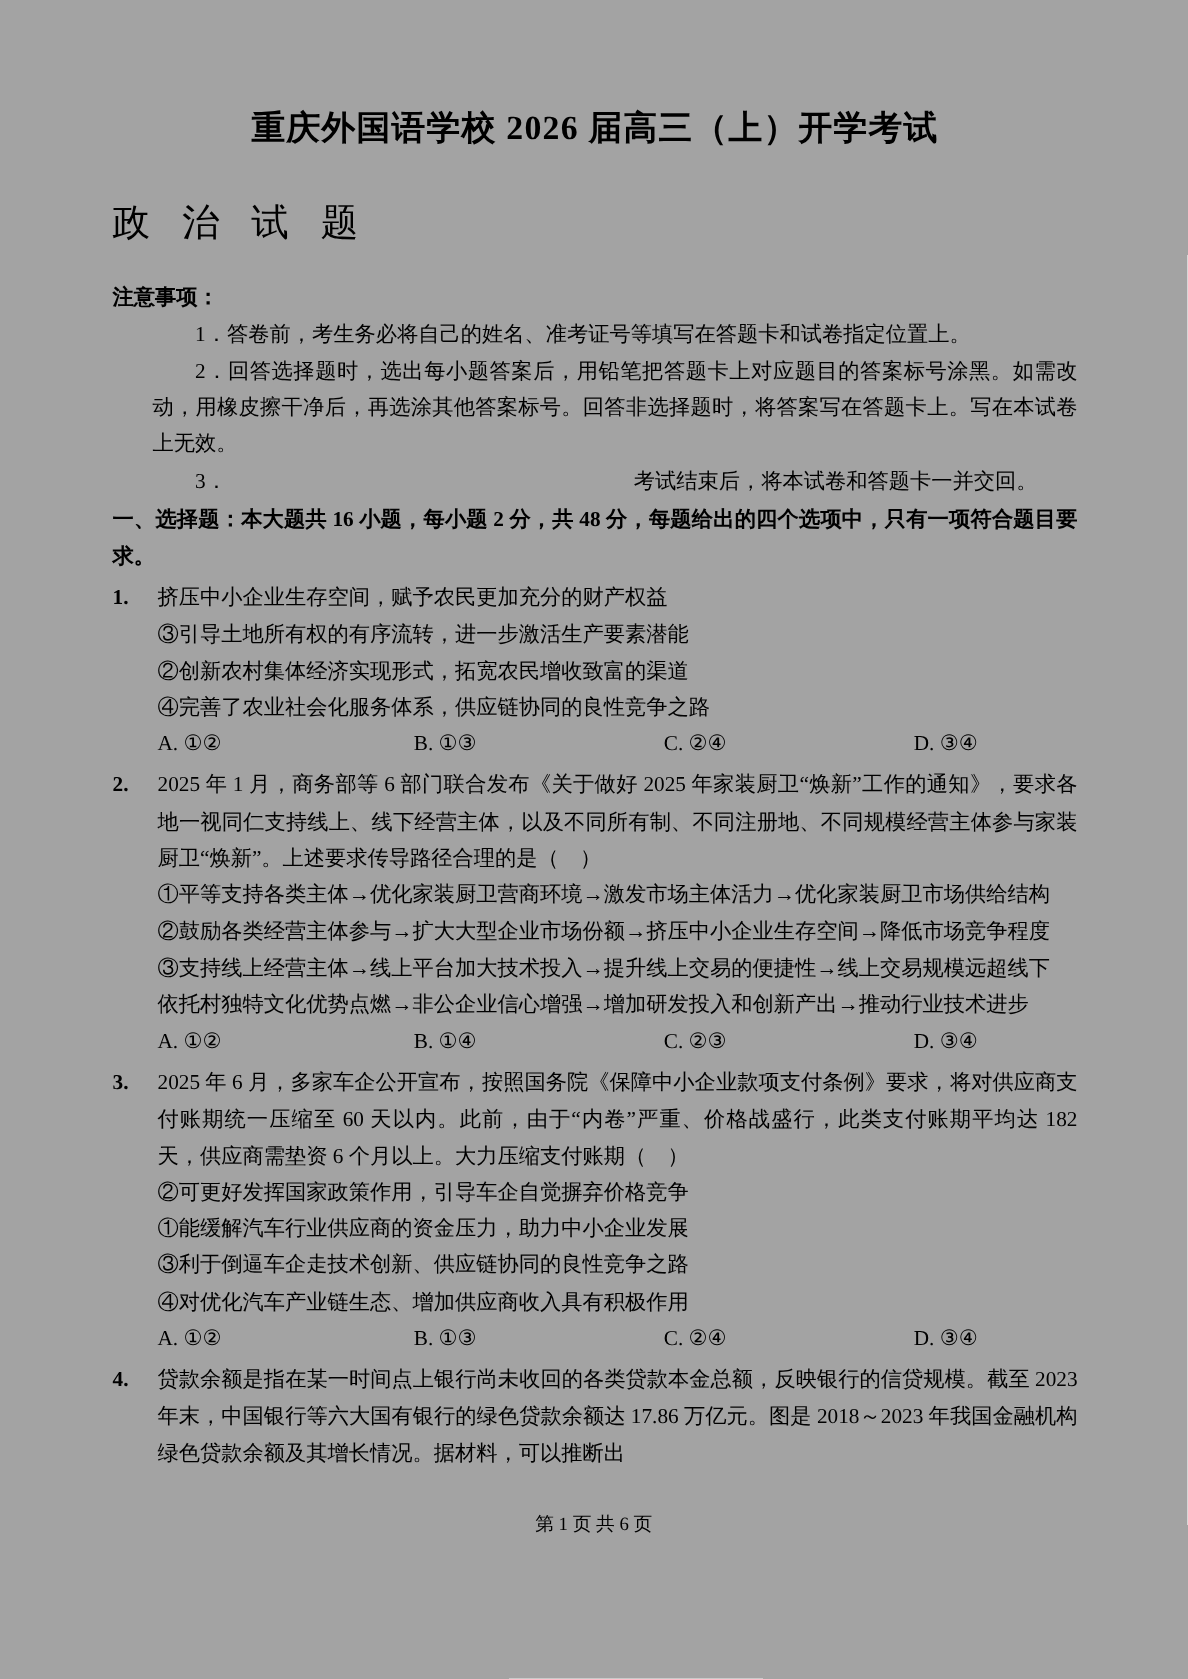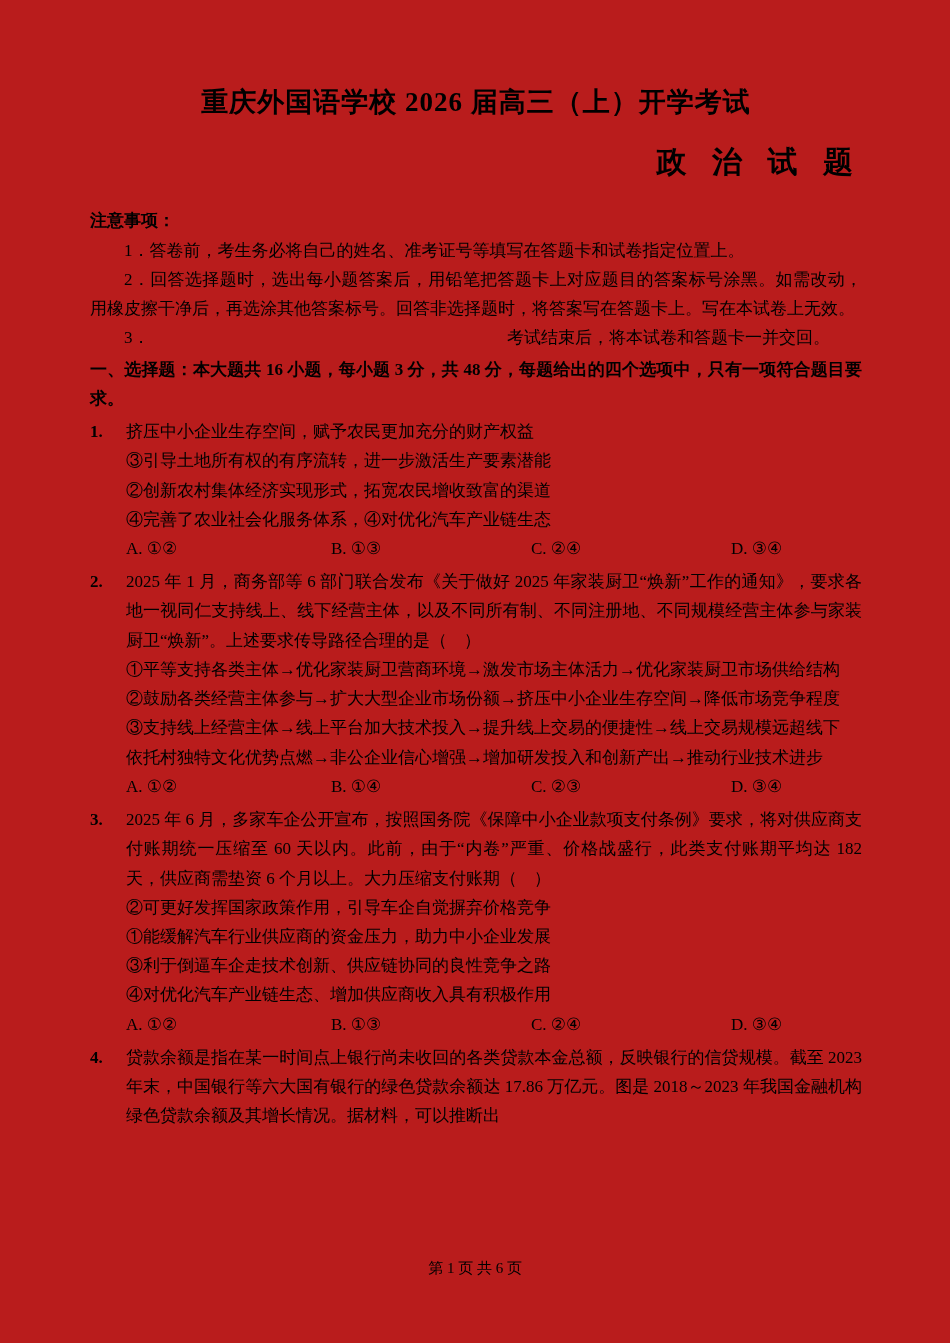--- a/index.html
+++ b/index.html
@@ -6,63 +6,63 @@
   html, body { background: #ffffff; }
   body {
     width: 950px;
     font-family: "Liberation Serif", "DejaVu Serif", serif;
     color: #000;
   }
   .page {
     position: relative;
     width: 950px;
     height: 1343px;
-    background: #b91c1c;
+    background: #a3a3a3;
     padding: 86px 88px 0 90px;
     font-size: 17px;
     line-height: 1.72;
   }
   .title {
     text-align: center;
     font-size: 27px;
     font-weight: bold;
     letter-spacing: 1px;
     line-height: 1.2;
   }
   .subtitle {
-    text-align: right;
+    text-align: left;
     font-size: 30px;
-    font-weight: bold;
+    font-weight: normal;
     letter-spacing: 9px;
-    margin-top: 26px;
+    margin-top: 43px;
     margin-bottom: 26px;
     line-height: 1.2;
   }
   .notice-label { font-weight: bold; }
-  .notice-item { text-indent: 2em; text-align: justify; }
+  .notice-item { text-indent: 2em; text-align: justify; margin-left: 32px; }
   .notice-item-3 {
     display: flex;
     justify-content: space-between;
     padding-left: 2em;
     padding-right: 32px;
     text-indent: 0;
   }
   .section-heading { font-weight: bold; text-align: justify; margin-top: 2px; }
   .question { display: flex; margin-top: 4px; }
   .q-num { width: 36px; flex-shrink: 0; font-weight: bold; }
   .q-body { flex: 1; min-width: 0; }
   .q-stem, .q-sub { text-align: justify; }
   .q-choices {
     display: grid;
     grid-template-columns: 205px 200px 200px 1fr;
   }
   .footer {
     position: absolute;
     left: 0;
-    top: 1256px;
+    top: 1208px;
     width: 950px;
     text-align: center;
     font-size: 15px;
   }
 </style>
 </head>
 <body>
 
 <div class="page">
 
@@ -72,29 +72,29 @@
   <div class="notice">
     <p class="notice-label">注意事项：</p>
     <p class="notice-item">1．答卷前，考生务必将自己的姓名、准考证号等填写在答题卡和试卷指定位置上。</p>
     <p class="notice-item">2．回答选择题时，选出每小题答案后，用铅笔把答题卡上对应题目的答案标号涂黑。如需改动，用橡皮擦干净后，再选涂其他答案标号。回答非选择题时，将答案写在答题卡上。写在本试卷上无效。</p>
     <p class="notice-item notice-item-3">
       <span>3．</span>
       <span>考试结束后，将本试卷和答题卡一并交回。</span>
     </p>
   </div>
 
-  <p class="section-heading">一、选择题：本大题共 16 小题，每小题 3 分，共 48 分，每题给出的四个选项中，只有一项符合题目要求。</p>
+  <p class="section-heading">一、选择题：本大题共 16 小题，每小题 2 分，共 48 分，每题给出的四个选项中，只有一项符合题目要求。</p>
 
   <div class="question">
     <span class="q-num">1.</span>
     <div class="q-body">
       <p class="q-sub">挤压中小企业生存空间，赋予农民更加充分的财产权益</p>
       <p class="q-sub">③引导土地所有权的有序流转，进一步激活生产要素潜能</p>
       <p class="q-sub">②创新农村集体经济实现形式，拓宽农民增收致富的渠道</p>
-      <p class="q-sub">④完善了农业社会化服务体系，④对优化汽车产业链生态</p>
+      <p class="q-sub">④完善了农业社会化服务体系，供应链协同的良性竞争之路</p>
       <div class="q-choices">
         <span>A. ①②</span>
         <span>B. ①③</span>
         <span>C. ②④</span>
         <span>D. ③④</span>
       </div>
     </div>
   </div>
 
   <div class="question">

